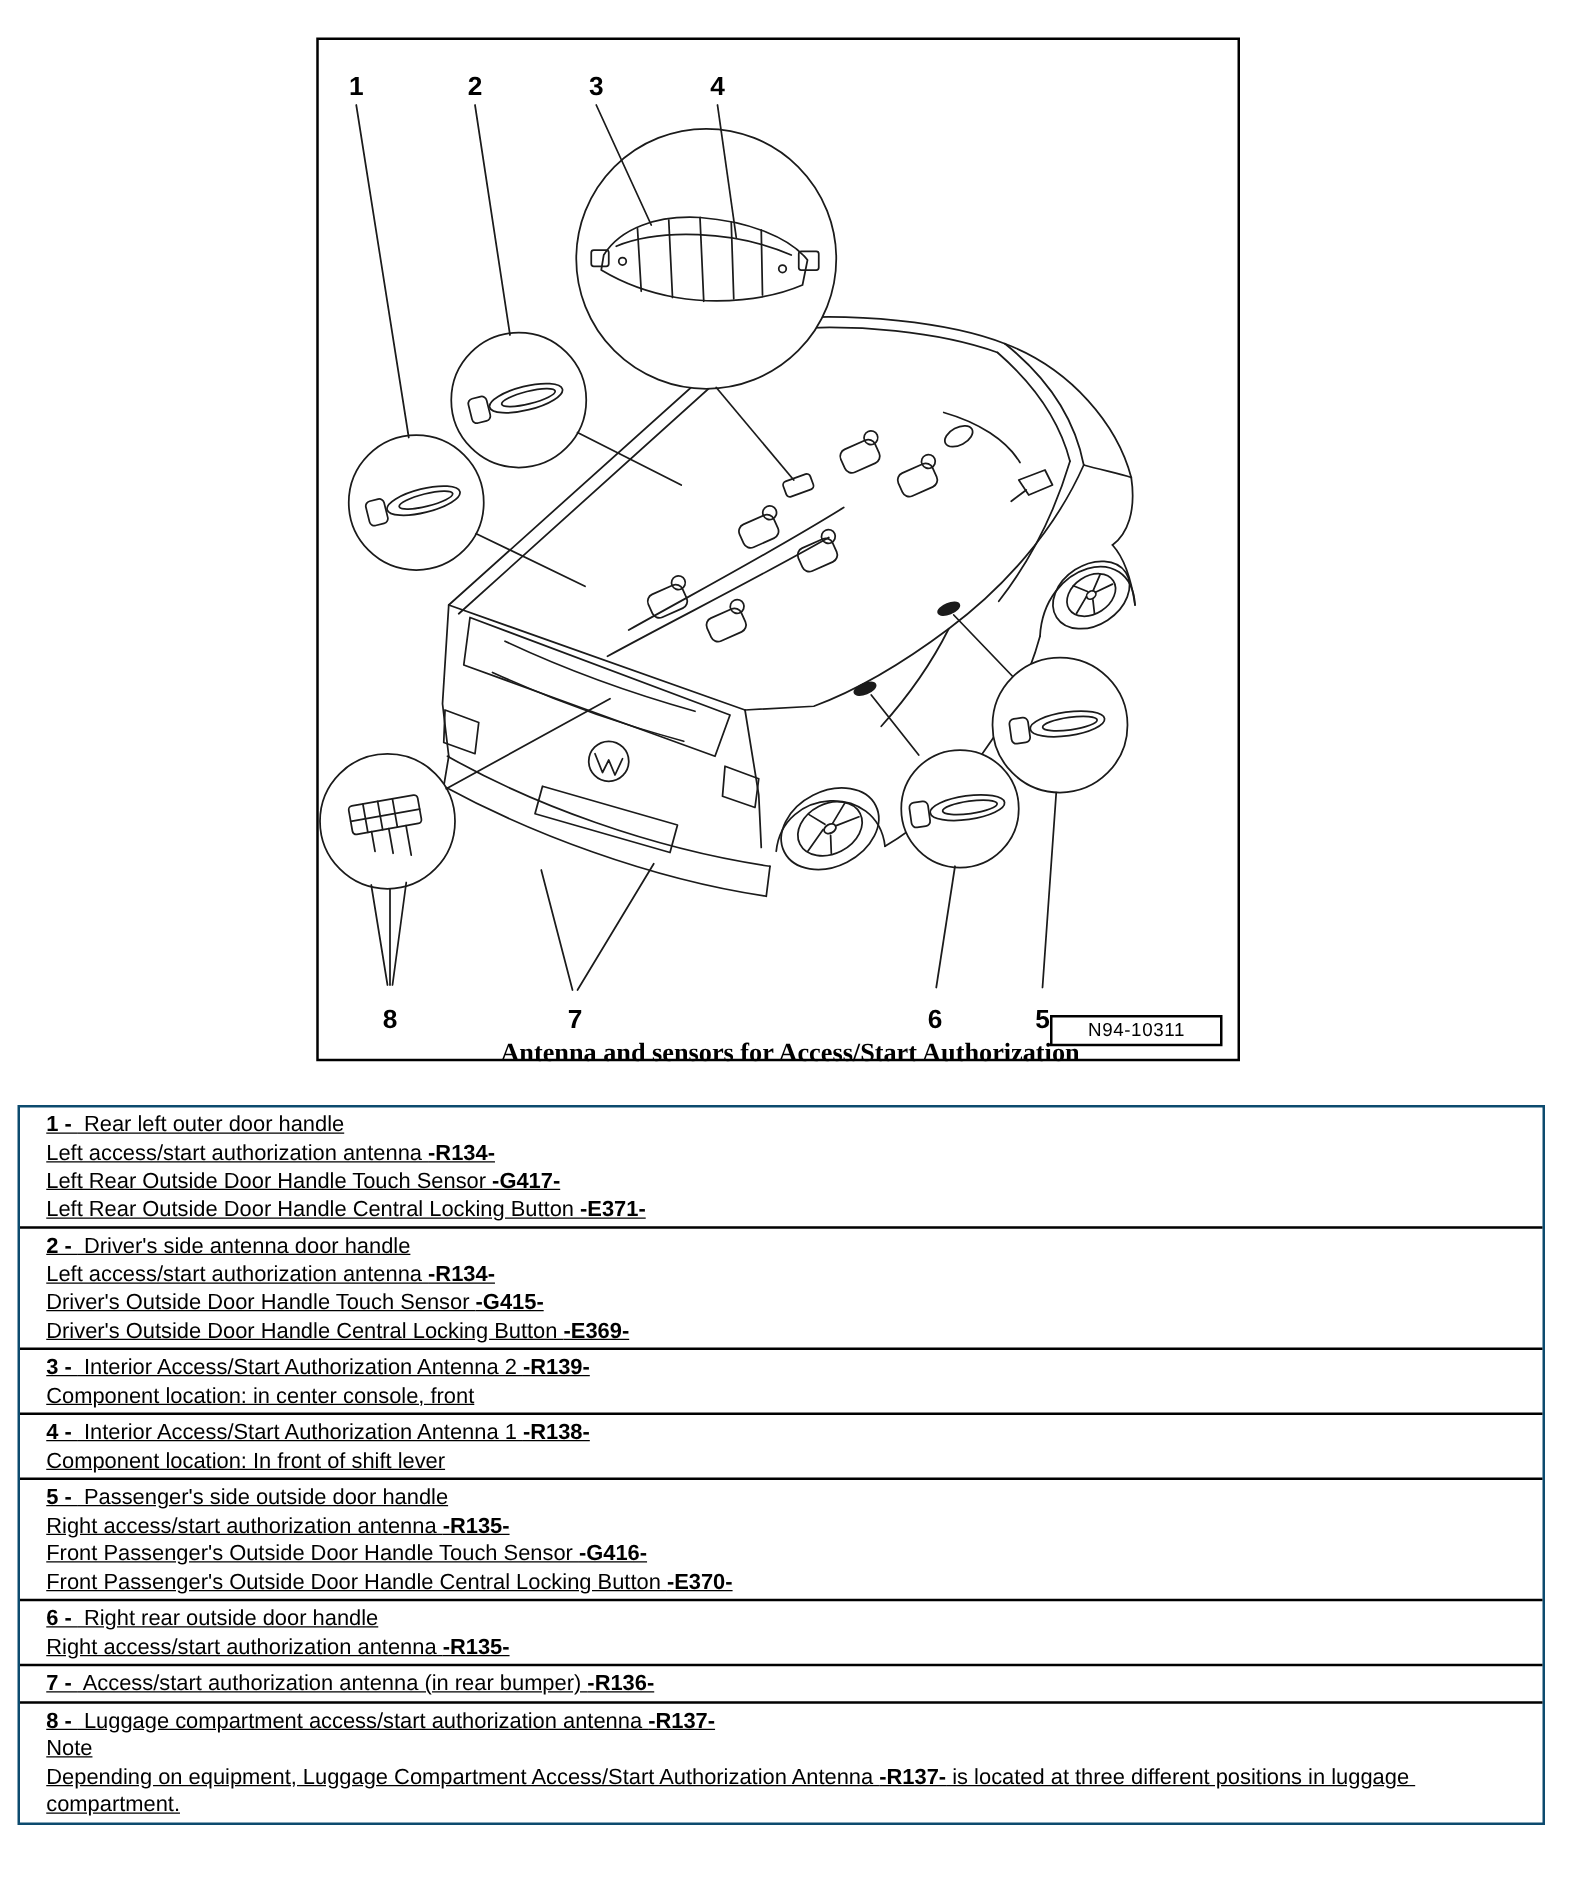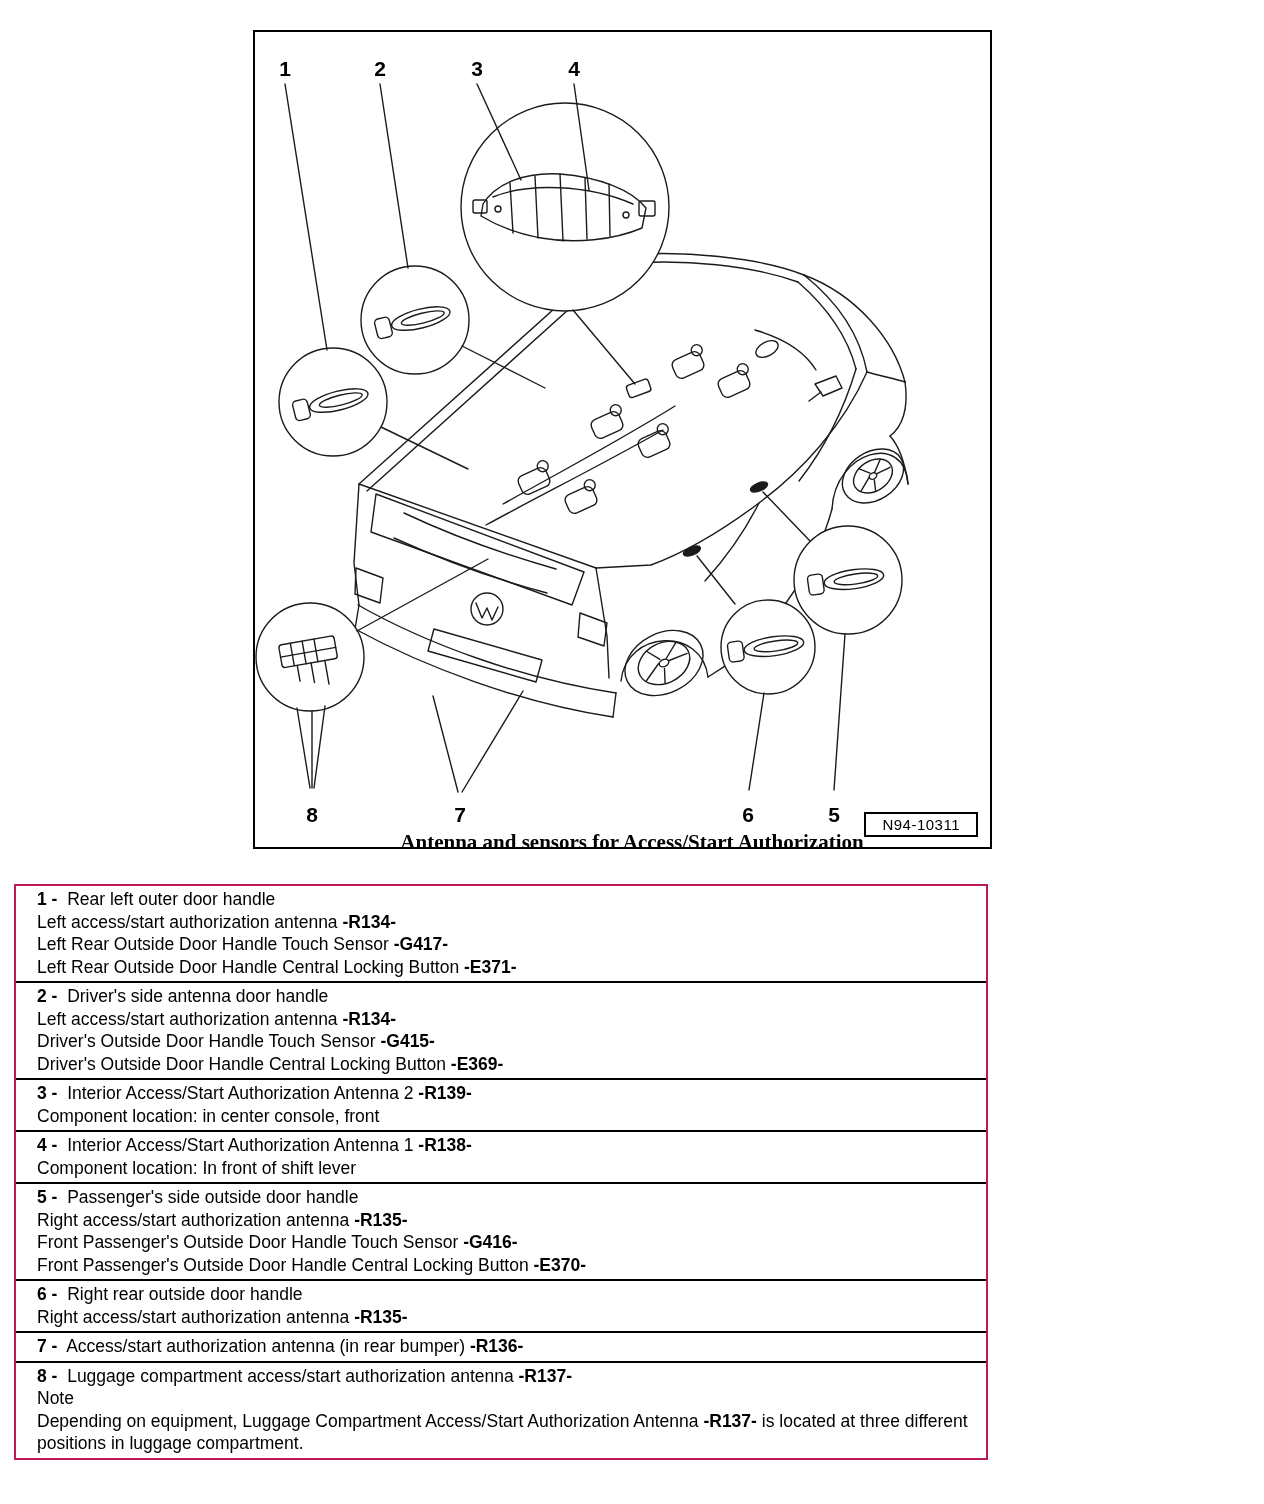--- a/index.html
+++ b/index.html
@@ -21,42 +21,43 @@
     height: 819px;
     border: 2px solid #000;
     background: #fff;
   }
   .figure-panel svg { position: absolute; left: 0; top: 0; }
   .ref-label {
     position: absolute;
     right: 12px;
     bottom: 10px;
     border: 2px solid #000;
-    padding: 2px 16px;
+    padding: 2px 28px;
     font-size: 15px;
     background: #fff;
     letter-spacing: 0.5px;
   }
   .figure-caption {
     position: absolute;
     top: 830px;
     left: 0;
     width: 100%;
     text-align: center;
     font-family: "Liberation Serif", serif;
     font-weight: bold;
     font-size: 21px;
   }
   .legend-table {
     position: absolute;
     top: 884px;
     left: 14px;
-    width: 974px;
-    border: 2px solid #be185d;
+    width: 1222px;
+    border: 2px solid #0c4a6e;
     background: #fff;
+    text-decoration: underline;
   }
   .legend-block { border-top: 2px solid #000; padding: 2px 10px 3px 21px; }
   .legend-block:first-child { border-top: none; }
   .legend-line {
     font-size: 17.5px;
     line-height: 22.5px;
     white-space: pre-wrap;
   }
   .legend-line .b { font-weight: bold; }
   .callout-num {

